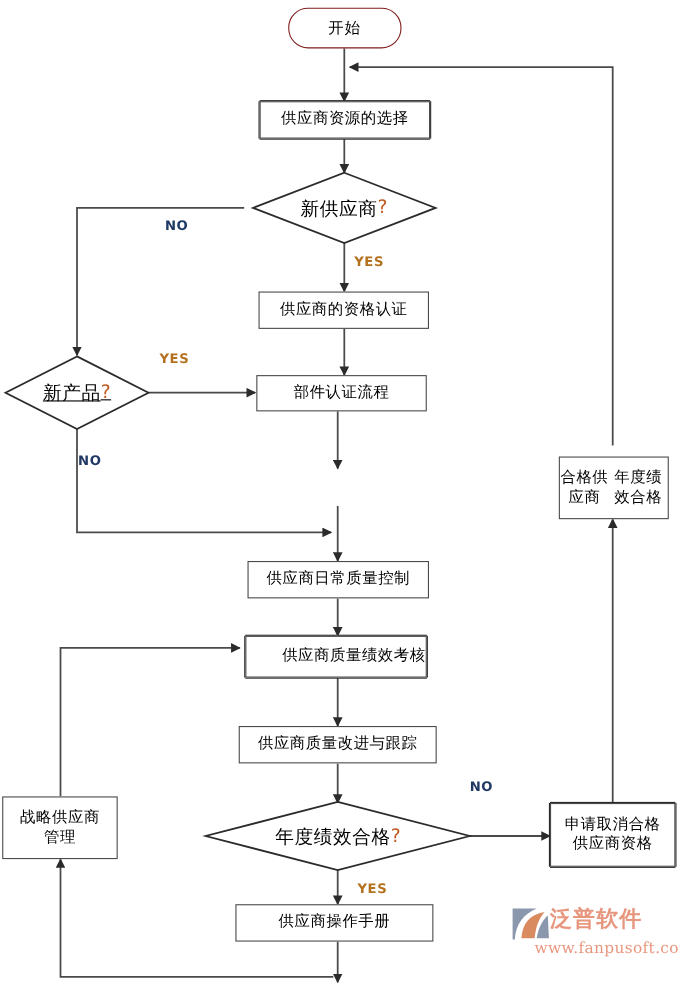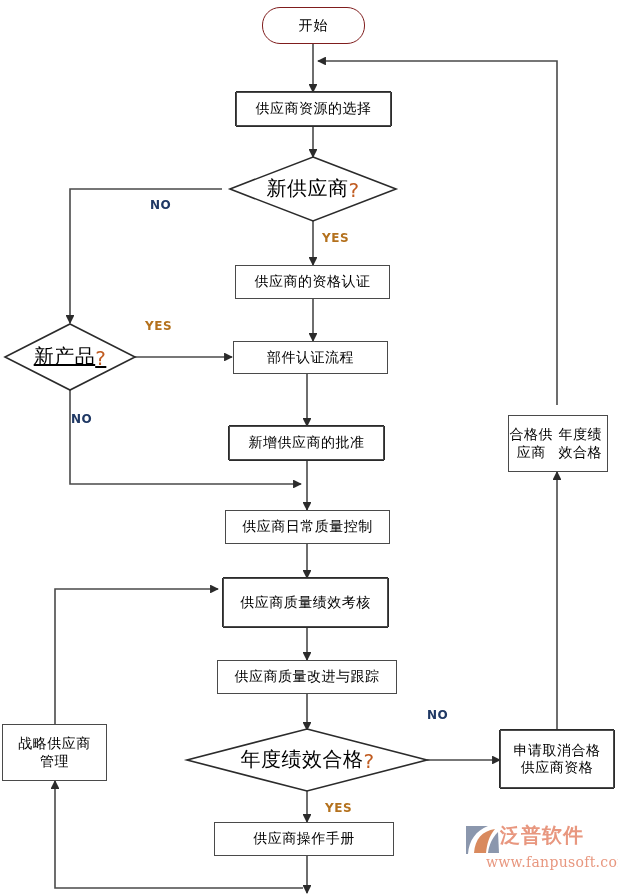--- a/index.html
+++ b/index.html
@@ -49,24 +49,24 @@
     display: flex;
     align-items: center;
     justify-content: center;
     color: #000000;
     font-size: 14px;
     letter-spacing: 1px;
   }
   .diamond-label {
     position: absolute;
     display: flex;
-    align-items: flex-end;
+    align-items: center;
     justify-content: center;
     color: #000000;
-    font-size: 20px;
+    font-size: 17px;
     letter-spacing: 0.5px;
     pointer-events: none;
   }
   .qmark {
     color: #c05b20;
   }
   .edge-label {
     position: absolute;
     font-size: 12px;
     font-weight: bold;
@@ -188,29 +188,26 @@
 
   <div class="diamond-label" style="left:17px; top:344px; width:106px; height:26px;text-decoration:underline;">
     <span>新产品</span>
       <span class="qmark">?</span>
   </div>
 
   <div class="node-box" style="left:233px; top:341px; width:155px; height:33px;">
     <span>部件认证流程</span>
   </div>
 
-  <div class="node-box heavy" style="left:229px; top:426px; width:155px; height:34px;">
-    <span>新增供应商的批准</span>
-  </div>
 
   <div class="node-box" style="left:225px; top:510px; width:165px; height:34px;">
     <span>供应商日常质量控制</span>
   </div>
 
-  <div class="node-box heavy" style="left:223px; top:578px; width:165px; height:49px;">
+  <div class="node-box heavy" style="left:223px; top:578px; width:165px; height:38px;justify-content:flex-end;">
     <span>供应商质量绩效考核</span>
   </div>
 
   <div class="node-box" style="left:217px; top:660px; width:180px; height:34px;">
     <span>供应商质量改进与跟踪</span>
   </div>
 
   <div class="diamond-label" style="left:235px; top:747px; width:145px; height:26px;">
     <span>年度绩效合格</span>
       <span class="qmark">?</span>

